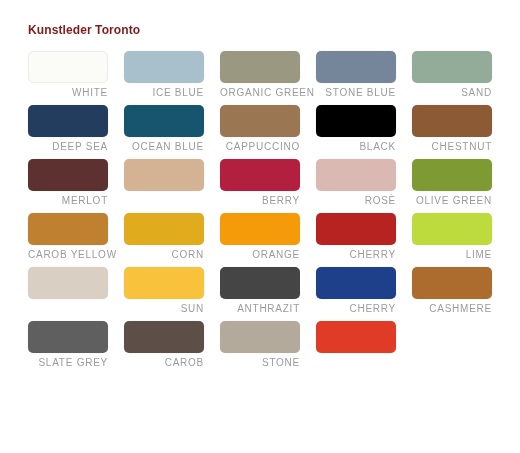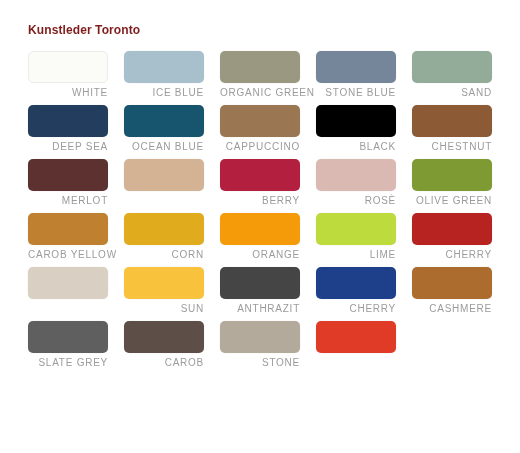--- a/index.html
+++ b/index.html
@@ -141,26 +141,26 @@
       </div>
       <div class="swatch-cell">
         <div class="swatch-chip" style="background-color: rgb(224, 171, 28);"></div>
         <div class="swatch-label">CORN</div>
       </div>
       <div class="swatch-cell">
         <div class="swatch-chip" style="background-color: rgb(245, 155, 9);"></div>
         <div class="swatch-label">ORANGE</div>
       </div>
       <div class="swatch-cell">
+        <div class="swatch-chip" style="background-color: rgb(182, 35, 32);"></div>
+        <div class="swatch-label">CHERRY</div>
+      </div>
+      <div class="swatch-cell">
         <div class="swatch-chip" style="background-color: rgb(190, 219, 61);"></div>
         <div class="swatch-label">LIME</div>
-      </div>
-      <div class="swatch-cell">
-        <div class="swatch-chip" style="background-color: rgb(182, 35, 32);"></div>
-        <div class="swatch-label">CHERRY</div>
       </div>
       <div class="swatch-cell">
         <div class="swatch-chip" style="background-color: rgb(217, 207, 194);"></div>
       </div>
       <div class="swatch-cell">
         <div class="swatch-chip" style="background-color: rgb(249, 194, 60);"></div>
         <div class="swatch-label">SUN</div>
       </div>
       <div class="swatch-cell">
         <div class="swatch-chip" style="background-color: rgb(69, 69, 69);"></div>

